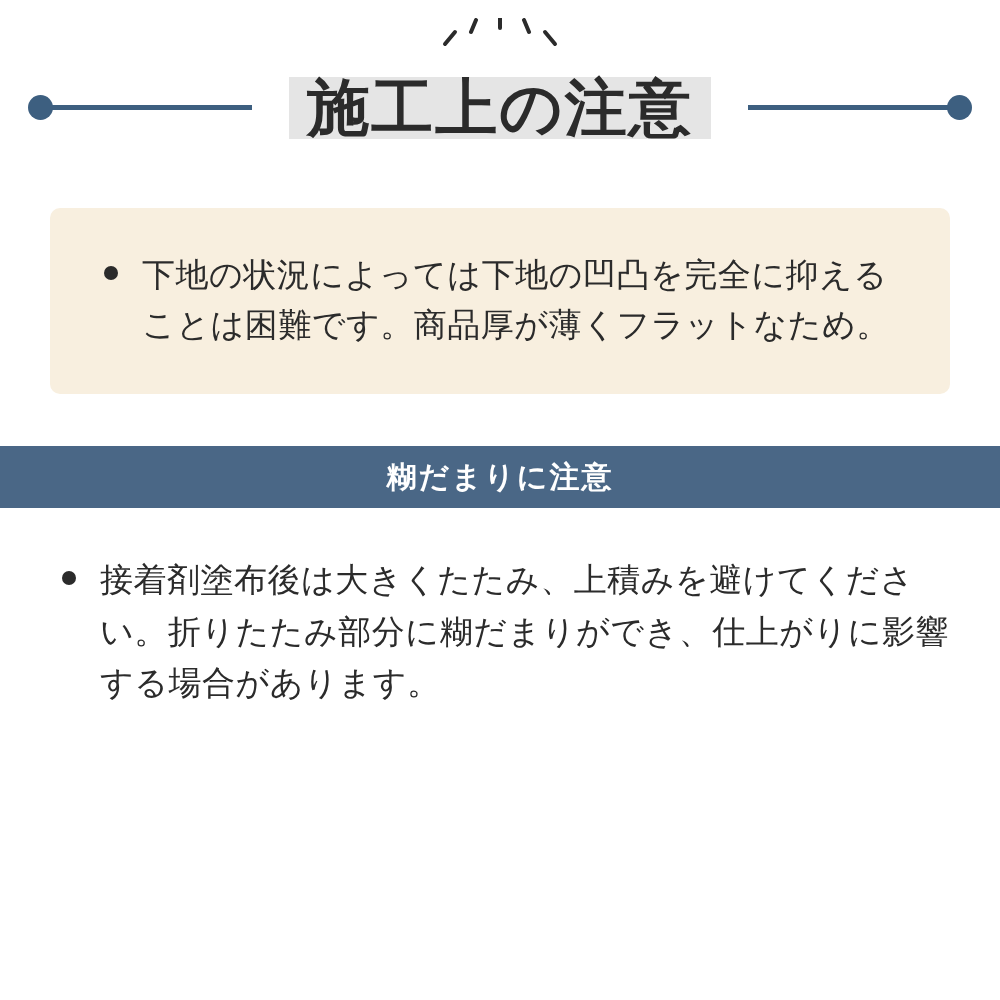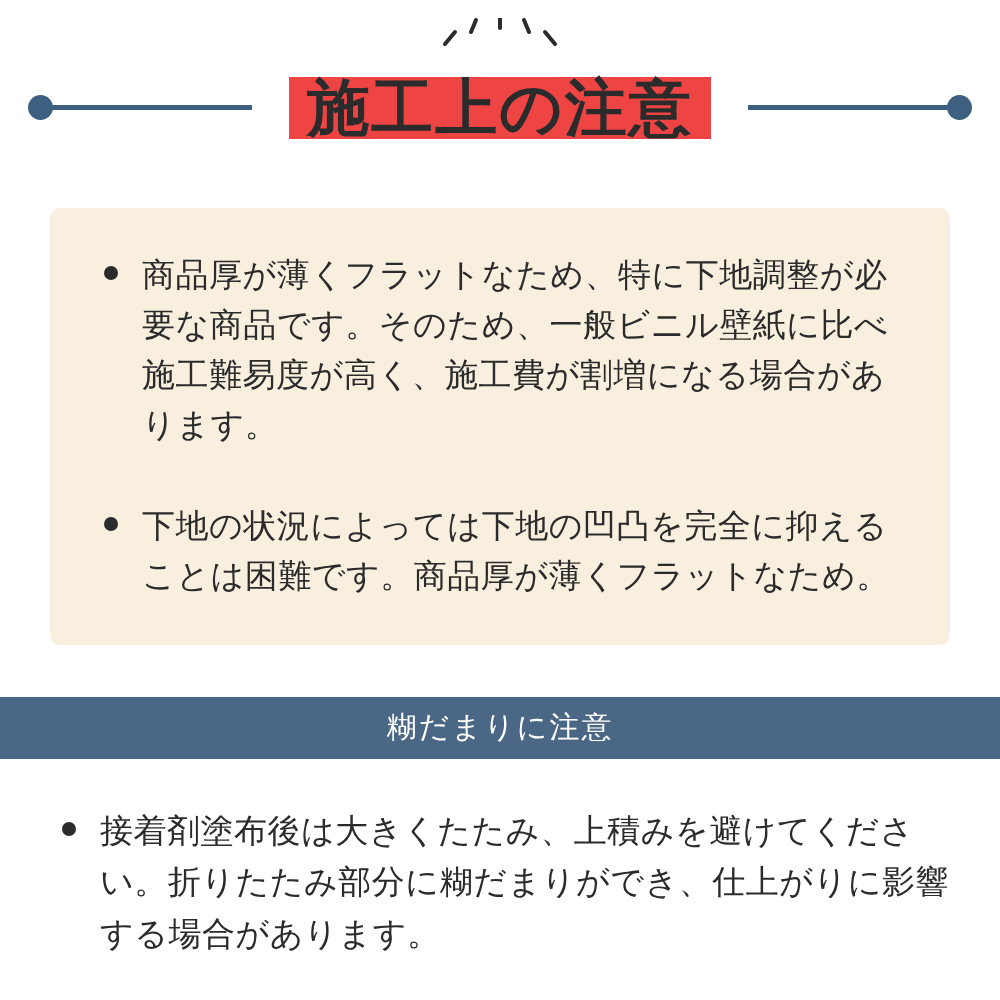--- a/index.html
+++ b/index.html
@@ -53,21 +53,21 @@
   .dot.left  { left: 28px; }
   .dot.right { right: 28px; }
 
   .page-title {
     font-size: 62px;
     font-weight: 700;
     letter-spacing: 2px;
     color: #2b2b2b;
     line-height: 1;
     white-space: nowrap;
-    background: #ef4444;
+    background: #e5e5e5;
     padding: 0 18px;
     z-index: 2;
   }
 
   
   .burst {
     position: absolute;
     top: 18px;
     left: 50%;
     transform: translateX(-50%);
@@ -119,21 +119,21 @@
     width: 1000px;
     height: 62px;
     background: #4a6786;
     display: flex;
     align-items: center;
     justify-content: center;
   }
   .band-title {
     color: #ffffff;
     font-size: 30px;
-    font-weight: 400;
+    font-weight: 700;
     letter-spacing: 2px;
   }
 
   
   .lower {
     margin: 46px 54px 0 50px;
     width: 900px;
   }
   .lower .bullet-item {
     font-size: 33px;
@@ -166,24 +166,20 @@
 
   <div class="title-row">
     <h1 class="page-title">施工上の注意</h1>
   </div>
 </div>
 
 <section class="callout">
   <ul class="bullet-list">
     <li class="bullet-item">
       <span class="bullet-dot"></span>
-      <span>商品厚が薄くフラットなため、特に下地調整が必要な商品です。そのため、一般ビニル壁紙に比べ施工難易度が高く、施工費が割増になる場合があります。</span>
-    </li>
-    <li class="bullet-item">
-      <span class="bullet-dot"></span>
       <span>下地の状況によっては下地の凹凸を完全に抑えることは困難です。商品厚が薄くフラットなため。</span>
     </li>
   </ul>
 </section>
 
 <div class="band">
   <span class="band-title">糊だまりに注意</span>
 </div>
 
 <section class="lower">

